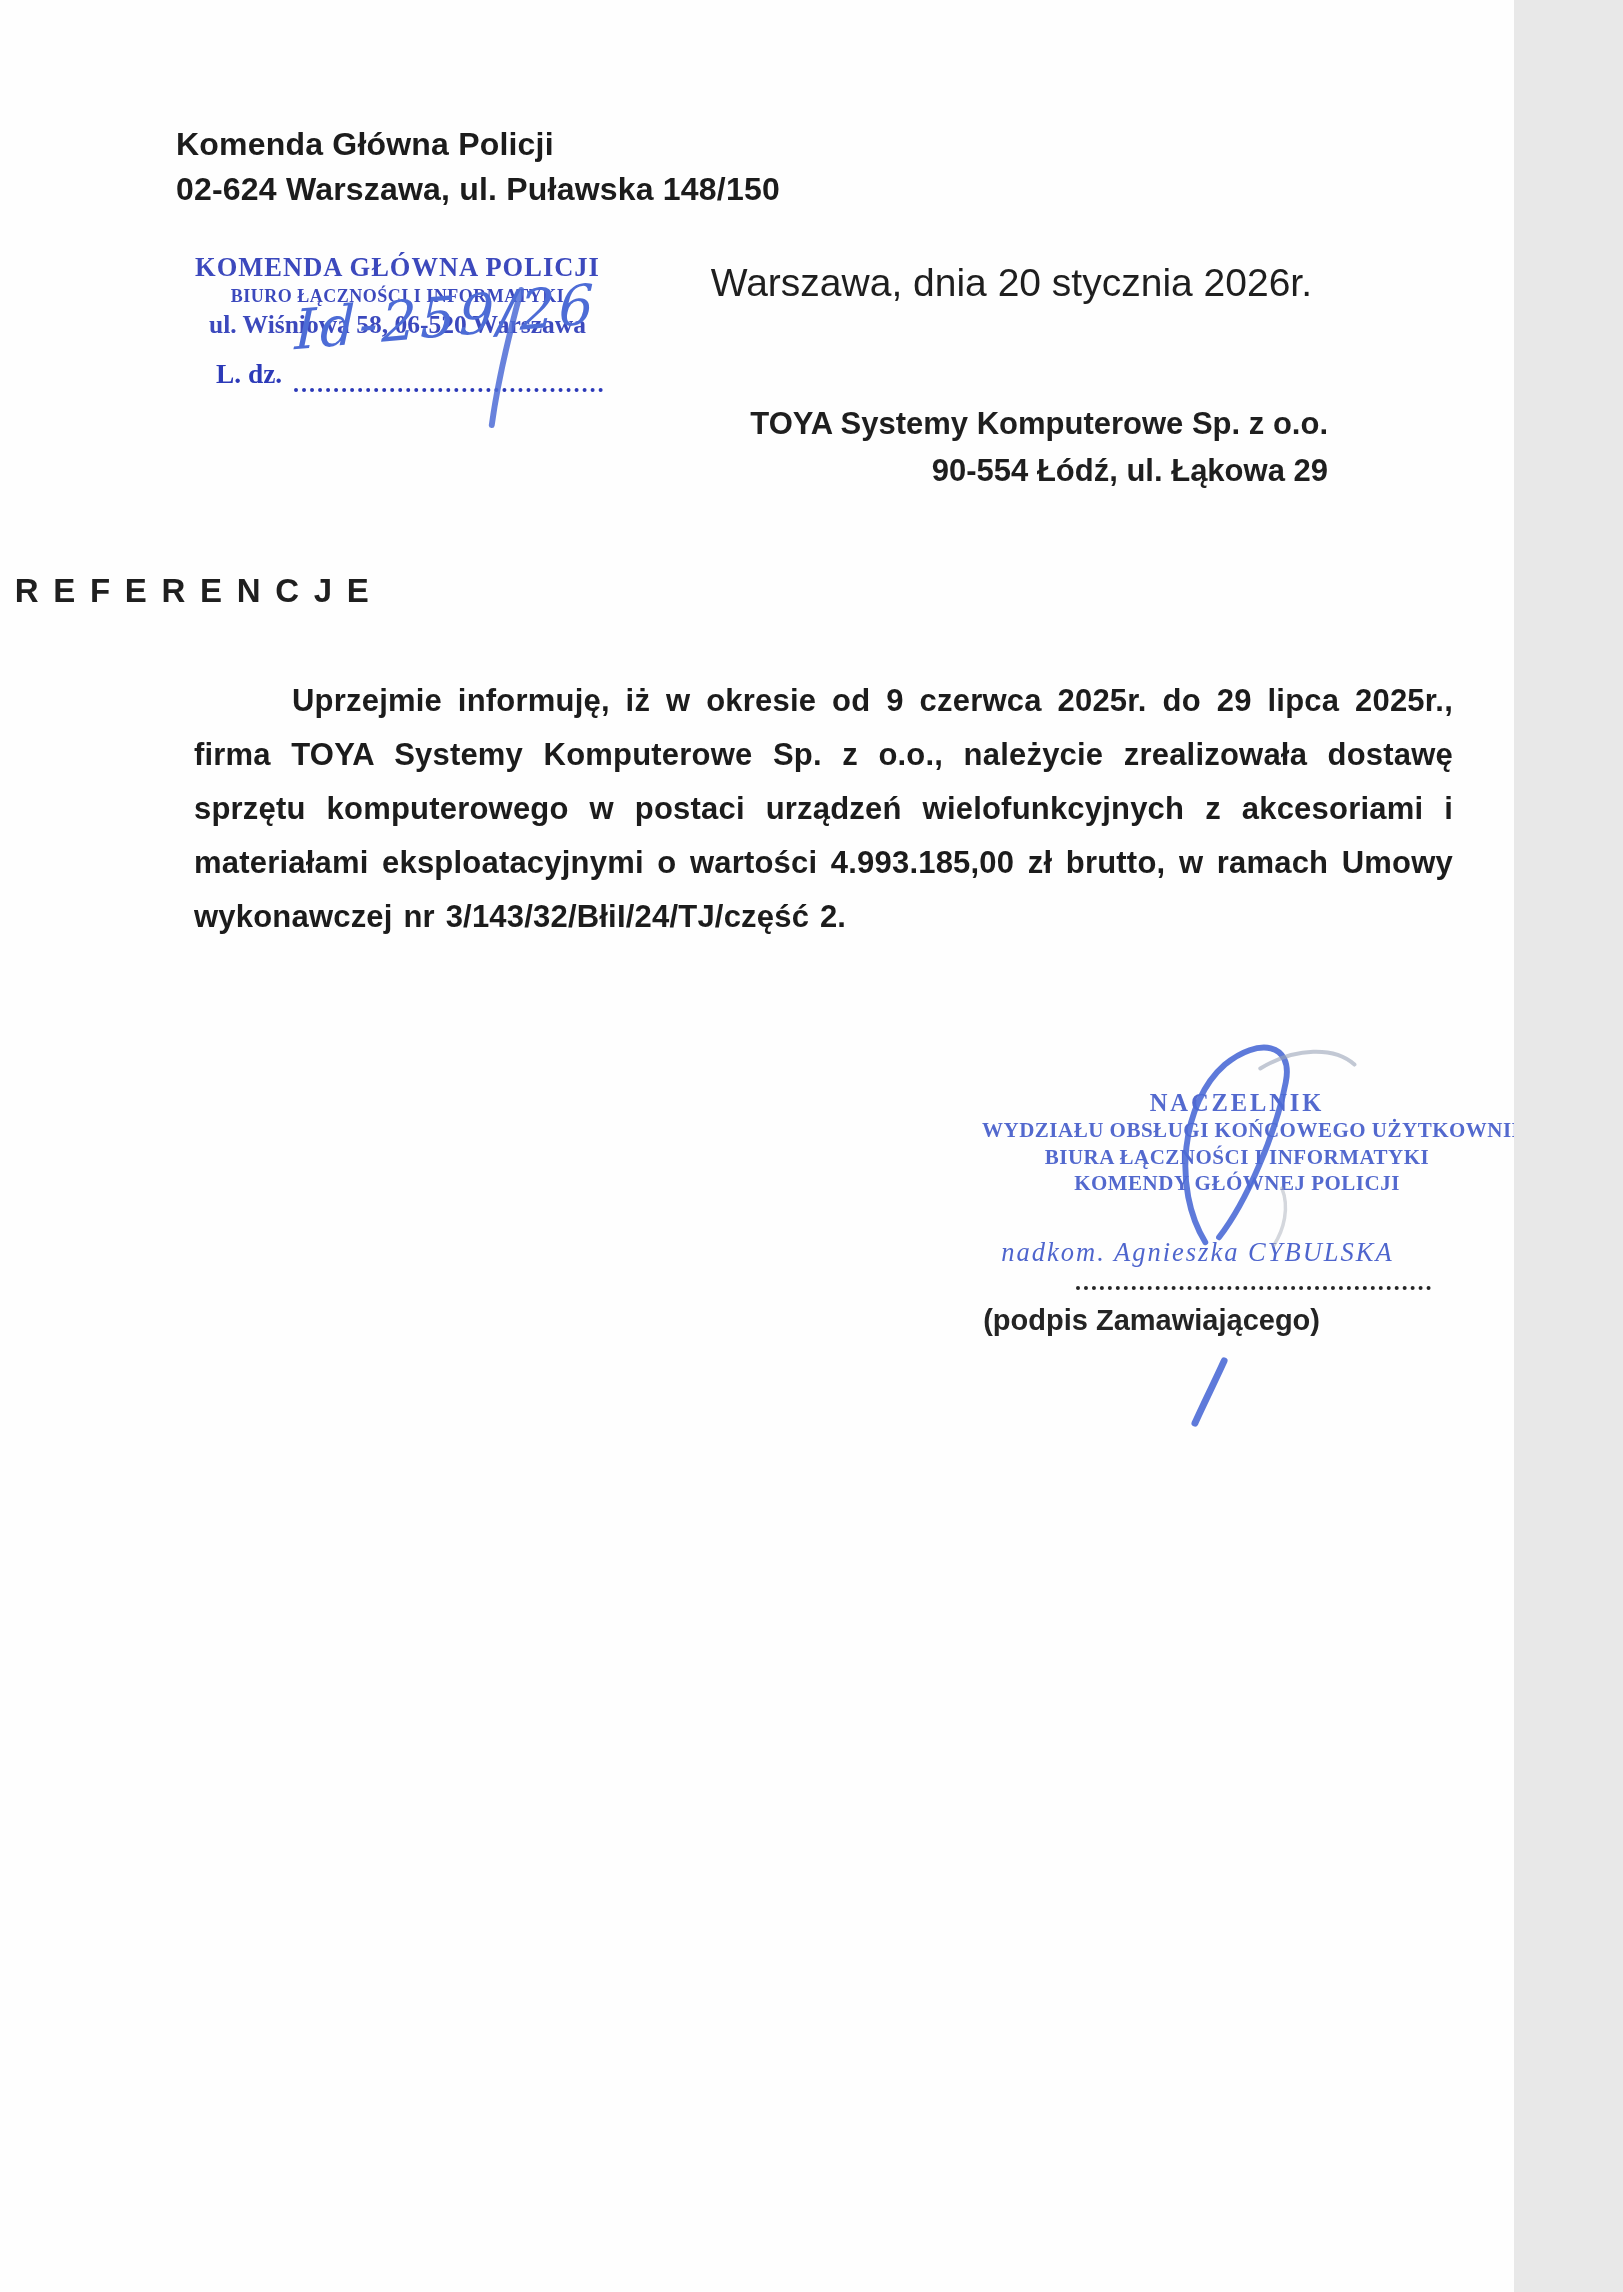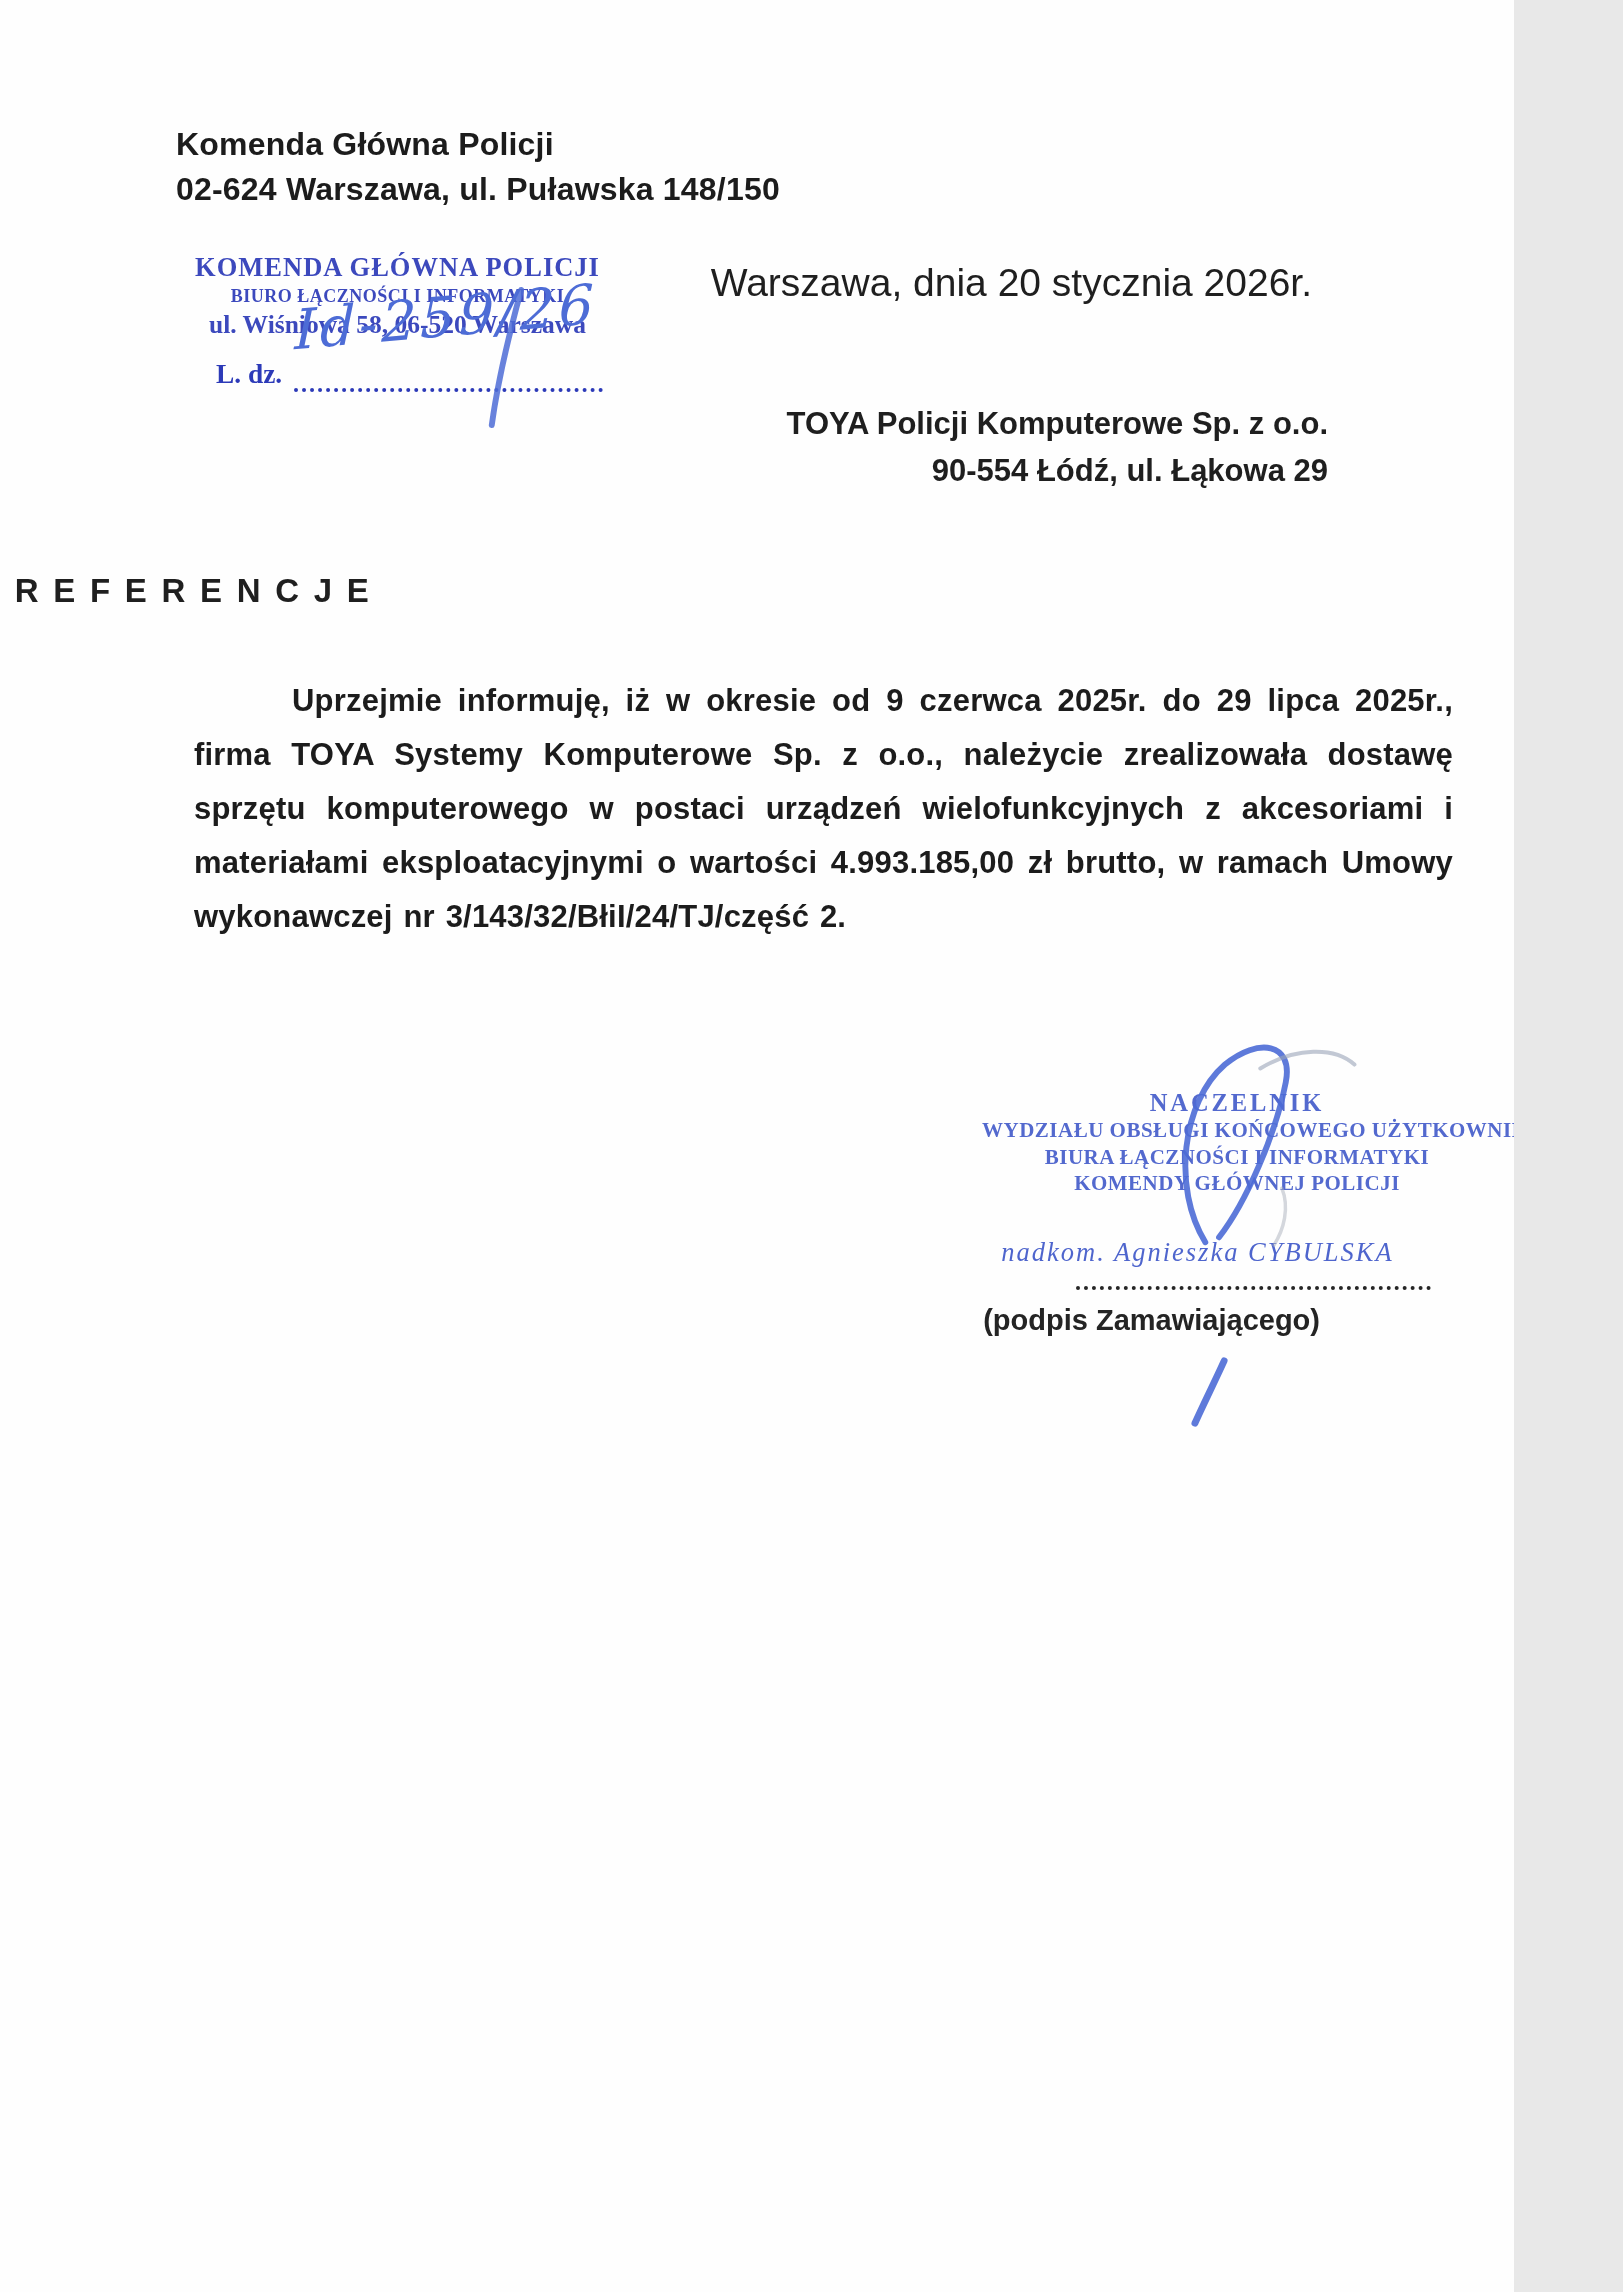--- a/index.html
+++ b/index.html
@@ -119,21 +119,21 @@
   </div>
   <div class="ldz-hand">Id-259/26</div>
 
   <svg class="svg-abs" style="left:470px; top:284px;" width="69" height="147" viewBox="0 0 70 150">
     <path d="M 52 6 C 40 50, 28 100, 22 144" stroke="#4d6cd6" stroke-width="6" fill="none" stroke-linecap="round" opacity="0.85"></path>
   </svg>
 
   <div class="dateline">Warszawa, dnia 20 stycznia 2026r.</div>
 
   <div class="recipient">
-    <div>TOYA Policji Komputerowe Sp. z o.o.</div>
+    <div>TOYA Systemy Komputerowe Sp. z o.o.</div>
     <div>90-554 Łódź, ul. Łąkowa 29</div>
   </div>
 
   <div class="doc-title">REFERENCJE</div>
 
   <div class="body-par">Uprzejmie informuję, iż w okresie od 9 czerwca 2025r. do 29 lipca 2025r., firma TOYA Systemy Komputerowe Sp. z o.o., należycie zrealizowała dostawę sprzętu komputerowego w postaci urządzeń wielofunkcyjnych z akcesoriami i materiałami eksploatacyjnymi o wartości 4.993.185,00 zł brutto, w ramach Umowy wykonawczej nr 3/143/32/BłiI/24/TJ/część 2.</div>
 
   <div class="sig-stamp">
     <div class="sig-l1">NACZELNIK</div>
     <div class="sig-l2">WYDZIAŁU OBSŁUGI KOŃCOWEGO UŻYTKOWNIKA</div>

